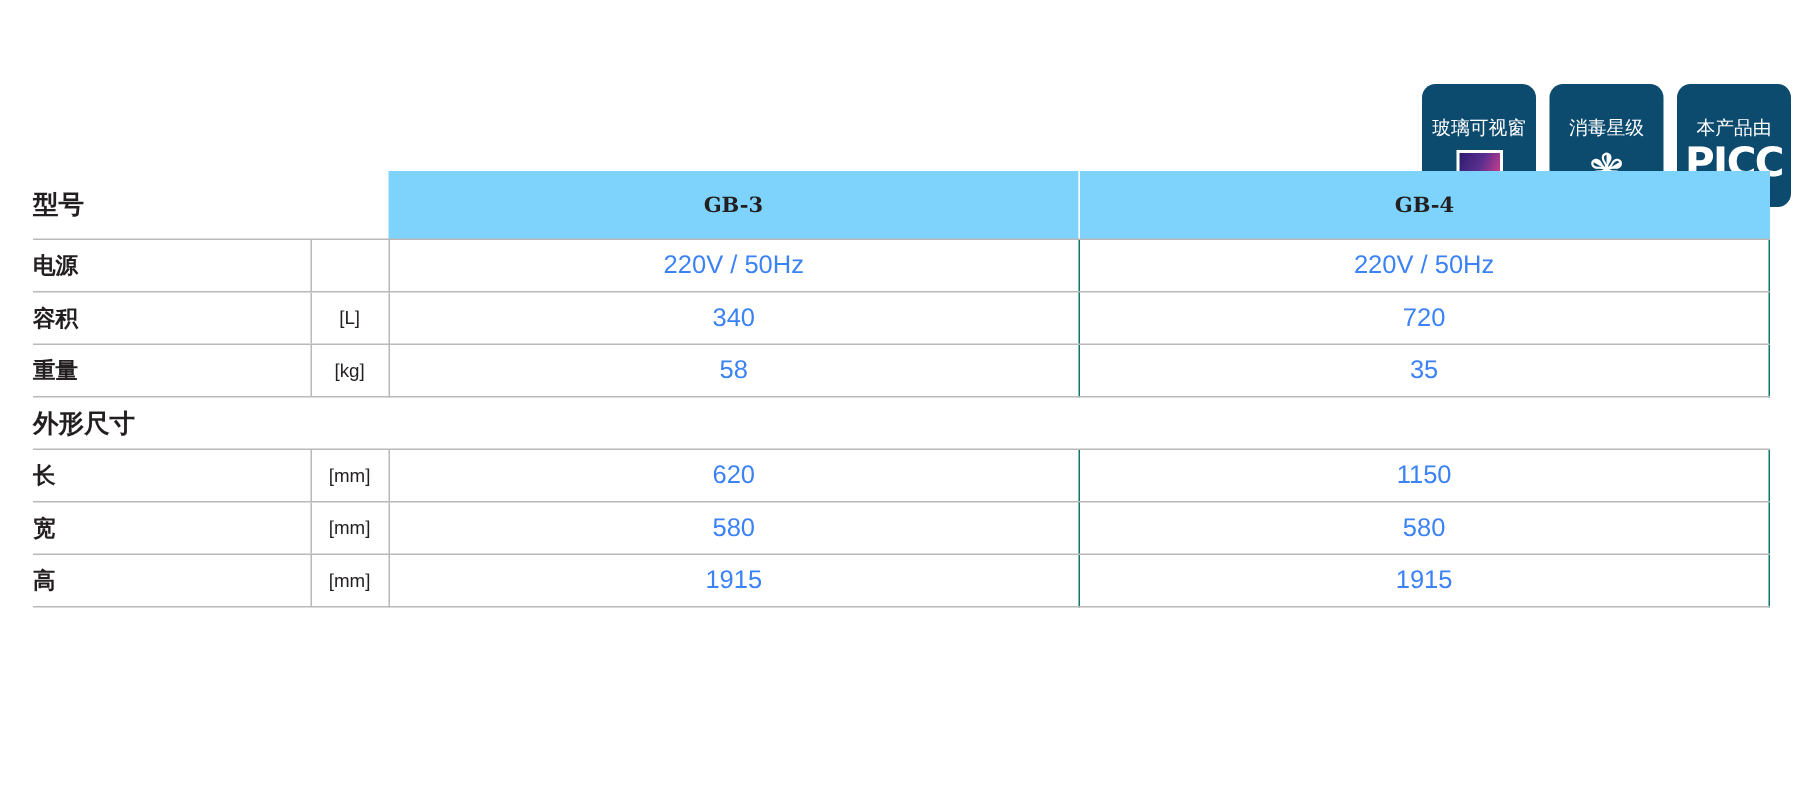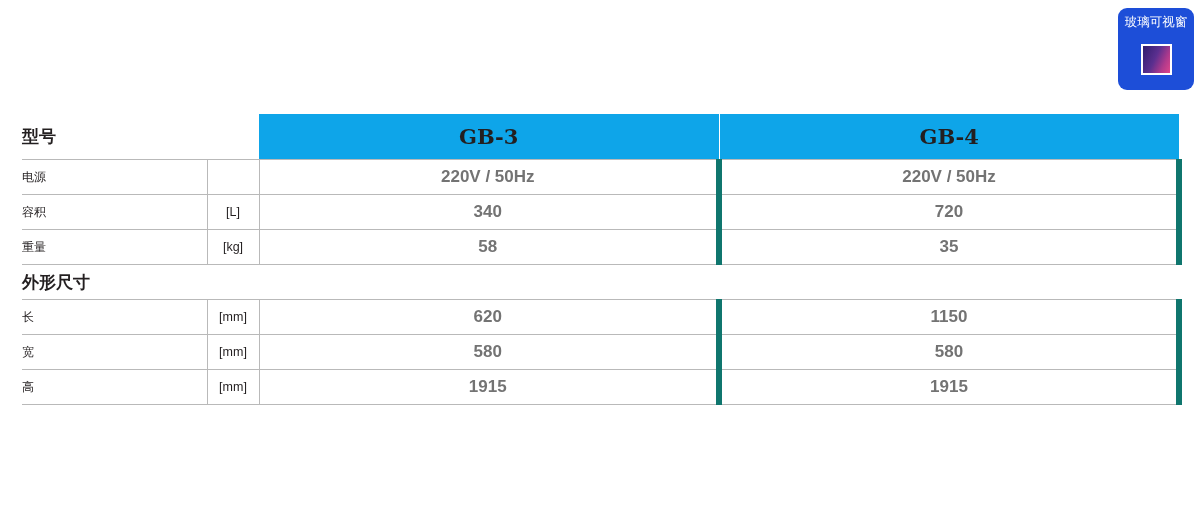--- a/index.html
+++ b/index.html
@@ -21,29 +21,30 @@
     position: absolute;
     top: 8px;
     right: 10px;
     display: flex;
     gap: 9px;
     align-items: flex-start;
   }
   .badge {
     width: 76px;
     height: 82px;
-    background: #1d4ed8;
+    background: #0c4a6e;
     border-radius: 9px;
     display: flex;
     flex-direction: column;
     align-items: center;
     justify-content: flex-start;
-    padding-top: 7px;
+    padding-top: 22px;
     box-sizing: border-box;
     color: #ffffff;
+    margin-top: 48px;
   }
   .badge-title {
     font-size: 12.5px;
     line-height: 14px;
     letter-spacing: 0px;
     white-space: nowrap;
     font-family: "DejaVu Sans", sans-serif;
   }
   .badge-sub {
     font-size: 12px;
@@ -93,54 +94,53 @@
     border-bottom: 1px solid #b9b9b9;
     padding: 0;
     height: 34px;
     vertical-align: middle;
   }
   .col-label   { width: 185px; }
   .col-unit    { width: 52px; }
   .col-val     { width: 460px; }
 
   .cell-label {
-    font-size: 12px;
-    font-weight: normal;
+    font-size: 15px;
+    font-weight: bold;
     padding-left: 6px;
     color: #231f20;
   }
   .cell-unit {
     font-size: 12.5px;
     text-align: center;
     color: #231f20;
     border-left: 1px solid #b9b9b9;
     border-right: 1px solid #b9b9b9;
   }
   .cell-val {
     font-size: 17px;
     text-align: center;
-    color: #737373;
-    border-right: 6px solid #0f766e;
-    font-weight: bold;
+    color: #3b82f6;
+    border-right: 1px solid #0f766e;
   }
   .cell-val.first { border-left: none; }
 
   
   .hdr td {
     height: 45px;
     border-bottom: 1px solid #b9b9b9;
   }
   .hdr .cell-label {
     font-size: 17px;
     font-weight: bold;
   }
   .hdr-model {
-    background: #0ea5e9;
+    background: #7dd3fc;
     text-align: center;
-    font-size: 21px;
+    font-size: 14px;
     font-weight: bold;
     color: #231f20;
     border-right: 1px solid #ffffff;
     font-family: "DejaVu Serif", serif;
   }
   .hdr-model.last { border-right: none; }
   .hdr .spacer {
     background: transparent;
     border-left: none;
     border-right: none;
@@ -167,21 +167,34 @@
 
 <div class="badge-row">
 
   <div class="badge">
     <div class="badge-title">玻璃可视窗</div>
     <div class="badge-art">
       <div class="glass-icon"></div>
     </div>
   </div>
 
-
+  <div class="badge">
+    <div class="badge-title">消毒星级</div>
+    <div class="badge-art">
+      <div class="star-icon">❃</div>
+    </div>
+  </div>
+
+  <div class="badge">
+    <div class="badge-title">本产品由</div>
+    <div class="badge-art">
+      <div class="picc-logo">PICC</div>
+    </div>
+    <div class="badge-sub">承保</div>
+  </div>
 
 </div>
 
 <table class="spec-table">
   <colgroup>
     <col class="col-label">
     <col class="col-unit">
     <col class="col-val">
     <col class="col-val">
   </colgroup>

